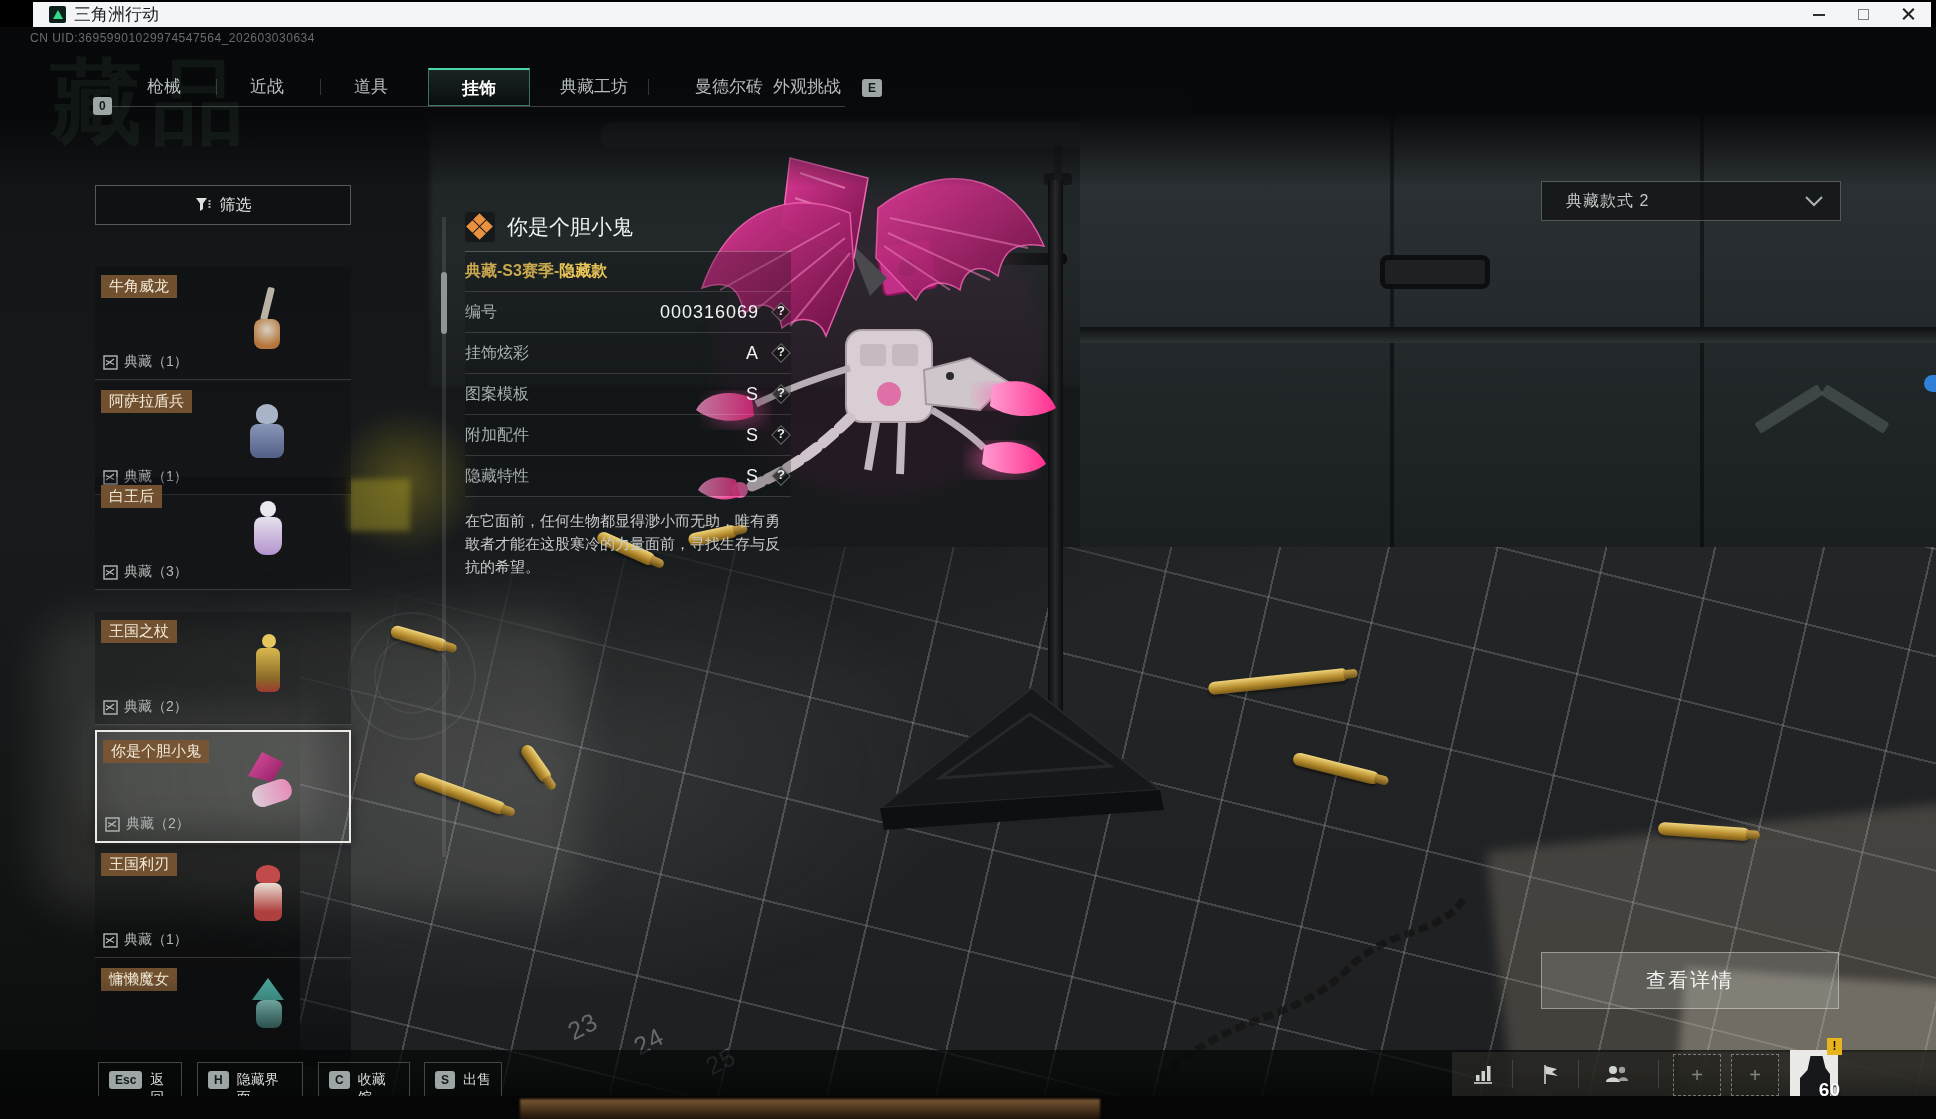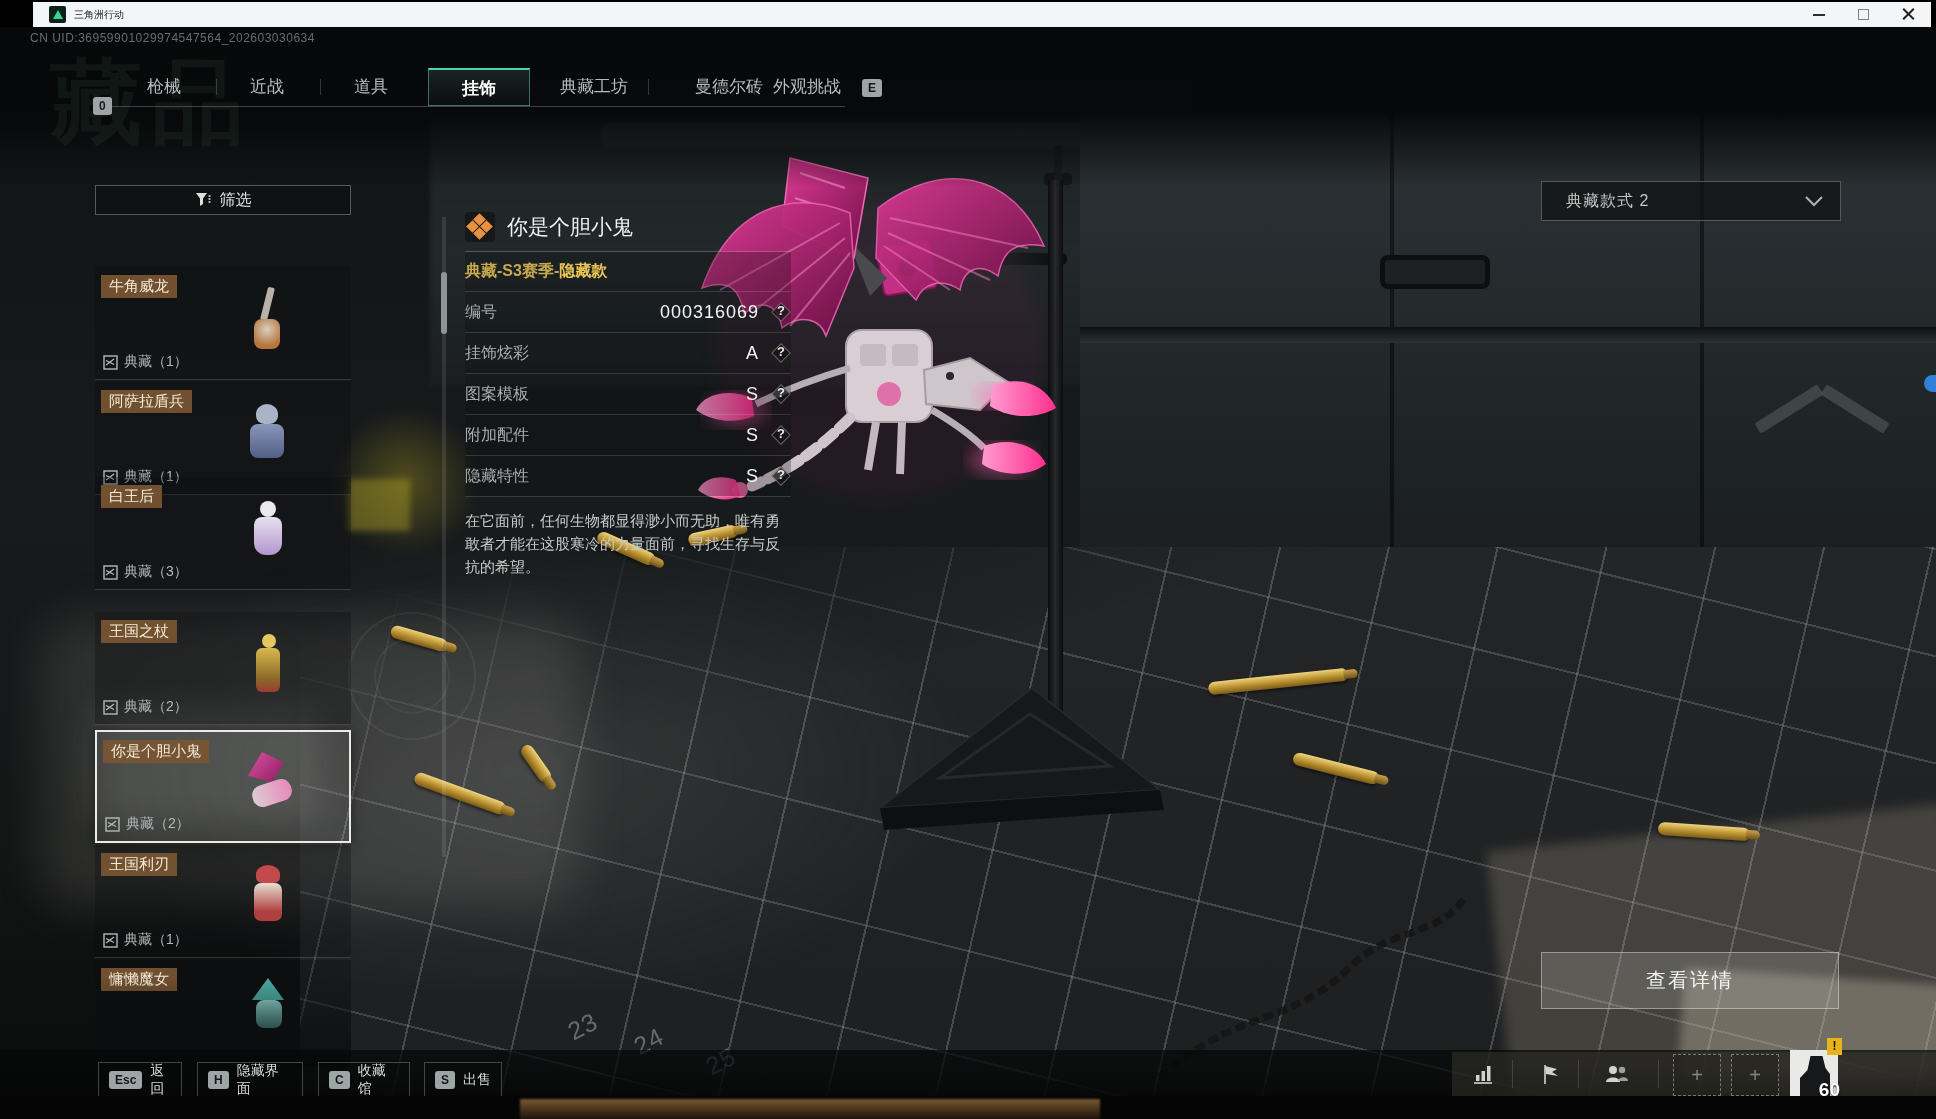--- a/index.html
+++ b/index.html
@@ -3,21 +3,21 @@
 <meta charset="utf-8">
 <style>
   * { margin:0; padding:0; box-sizing:border-box; }
   html,body { background:#000; font-family:"Liberation Sans","DejaVu Sans",sans-serif; }
   .stage { position:relative; width:1936px; height:1119px; background:#000; overflow:hidden; }
 
   
   .titlebar { position:absolute; left:33px; top:2px; width:1898px; height:25px; background:#f4f5f6; display:flex; align-items:center; }
   .app-logo { width:17px; height:17px; margin-left:16px; background:#0c211c; border-radius:2px; display:flex; align-items:center; justify-content:center; }
   .app-logo .tri { width:0; height:0; border-left:5px solid transparent; border-right:5px solid transparent; border-bottom:9px solid #35d98a; }
-  .app-title { margin-left:8px; font-size:10px; color:#1c1e1f; }
+  .app-title { margin-left:8px; font-size:17px; color:#1c1e1f; }
   .win-controls { margin-left:auto; display:flex; }
   .win-btn { width:45px; height:25px; display:flex; align-items:center; justify-content:center; cursor:default; }
   .glyph-min { width:12px; height:2px; background:#2a2c2d; }
   .glyph-max { width:11px; height:11px; border:1.5px solid #7d8284; }
   .glyph-close { position:relative; width:13px; height:13px; }
   .glyph-close::before,.glyph-close::after { content:""; position:absolute; left:-1px; top:5px; width:15px; height:2px; background:#222; }
   .glyph-close::before { transform:rotate(45deg); } .glyph-close::after { transform:rotate(-45deg); }
 
   
   .viewport { position:absolute; left:0; top:27px; width:1936px; height:1069px; overflow:hidden;
@@ -65,21 +65,21 @@
   .tab-underline { position:absolute; left:95px; top:79px; width:750px; height:1px; background:rgba(255,255,255,.22); }
   .tab { position:absolute; top:41px; height:38px; line-height:38px; text-align:center; font-size:17px; color:#b6bdbd; cursor:pointer; }
   .tab.sel { color:#fff; font-weight:bold; border:1px solid rgba(110,220,190,.45); border-top:2px solid #49d6a6; background:linear-gradient(180deg,rgba(60,90,82,.35),rgba(25,35,33,.15)); }
   .tab-sep { position:absolute; top:52px; width:1px; height:16px; background:rgba(255,255,255,.18); }
   .key-badge { display:inline-block; background:#9ea5a5; color:#15181a; font-size:12px; font-weight:bold; border-radius:3px; padding:2px 6px; line-height:14px; }
   .badge0 { position:absolute; left:93px; top:70px; }
   .badgeE { position:absolute; left:862px; top:52px; }
 
   
   .sidebar { position:absolute; left:95px; top:158px; width:256px; height:882px; }
-  .filter-btn { position:absolute; left:0; top:0; width:256px; height:30px; border:1px solid rgba(190,198,198,.40); background:rgba(12,14,14,.55); display:flex; align-items:center; justify-content:center; gap:9px; color:#dde2e0; font-size:16px; cursor:pointer; }
+  .filter-btn { position:absolute; left:0; top:0; width:256px; height:40px; border:1px solid rgba(190,198,198,.40); background:rgba(12,14,14,.55); display:flex; align-items:center; justify-content:center; gap:9px; color:#dde2e0; font-size:16px; cursor:pointer; }
   .side-item { position:absolute; left:0; width:256px; height:113px; border-bottom:1px solid rgba(255,255,255,.16); background:rgba(10,11,12,.30); }
   .side-item.sel { border:2px solid #eceae6; background:rgba(255,255,255,.05); box-shadow:0 0 12px rgba(0,0,0,.5); }
   .item-name { position:absolute; left:6px; top:8px; padding:2px 8px; background:rgba(122,86,50,.92); color:#f2ead9; font-size:15px; }
   .item-count { position:absolute; left:8px; bottom:8px; display:flex; align-items:center; gap:6px; color:#b3b9b7; font-size:14px; }
   .thumb { position:absolute; left:125px; top:16px; width:100px; height:82px; }
   .thumb::before,.thumb::after { content:""; position:absolute; }
   .t1::before { left:44px; top:4px; width:7px; height:34px; background:#b9b2a6; transform:rotate(14deg); border-radius:2px; }
   .t1::after { left:34px; top:36px; width:26px; height:30px; background:radial-gradient(circle at 50% 35%,#d8cfc0,#b5763c 70%); border-radius:8px; }
   .t2::before { left:36px; top:6px; width:22px; height:20px; background:#aab4c8; border-radius:50% 50% 40% 40%; }
   .t2::after { left:30px; top:26px; width:34px; height:34px; background:linear-gradient(180deg,#8a96b8,#525f86); border-radius:8px; }
@@ -121,21 +121,21 @@
   .dropdown .lab { margin-left:24px; color:#c3c8c6; font-size:16px; letter-spacing:1px; }
   .dropdown svg { margin-left:auto; margin-right:16px; }
 
   
   .btn-default { position:absolute; left:1541px; top:839px; width:298px; height:66px; border:1px solid #2fbf8f; background:linear-gradient(180deg,rgba(26,48,42,.30),rgba(36,78,62,.40)); color:#3fe2a4; font-size:20px; font-weight:bold; display:flex; align-items:center; justify-content:center; letter-spacing:2px; cursor:pointer; }
   .btn-default::after { content:""; position:absolute; left:0; bottom:0; width:100%; height:2px; background:#35d89d; }
   .btn-view { position:absolute; left:1541px; top:925px; width:298px; height:57px; border:1px solid rgba(255,255,255,.38); background:rgba(195,200,195,.20); color:#f0f2ef; font-size:20px; display:flex; align-items:center; justify-content:center; letter-spacing:2px; cursor:pointer; }
 
   
   .hotbar-shade { position:absolute; left:0; top:1023px; width:100%; height:46px; background:rgba(6,7,7,.72); }
-  .hotkey { position:absolute; top:1035px; height:36px; border:1px solid rgba(200,210,210,.30); background:rgba(8,10,10,.45); display:flex; align-items:center; justify-content:center; gap:8px; padding:0 10px; cursor:pointer; }
+  .hotkey { position:absolute; top:1035px; height:36px; border:1px solid rgba(200,210,210,.30); background:rgba(8,10,10,.45); display:flex; justify-content:center; gap:8px; padding:8px 10px; cursor:pointer; }
   .hotkey .hlabel { color:#d6dbd9; font-size:14px; }
 
   
   .social { position:absolute; left:1452px; top:1025px; width:484px; height:44px; background:rgba(72,68,60,.38); }
   .soc-sep { position:absolute; top:8px; width:1px; height:28px; background:rgba(255,255,255,.14); }
   .soc-ic { position:absolute; top:7px; width:30px; height:30px; display:flex; align-items:center; justify-content:center; cursor:pointer; }
   .slot { position:absolute; top:2px; width:48px; height:42px; border:1px dashed rgba(220,225,225,.45); background:rgba(30,28,24,.35); display:flex; align-items:center; justify-content:center; color:rgba(220,225,225,.5); font-size:20px; cursor:pointer; }
   .avatar { position:absolute; left:1790px; top:-2px; width:48px; height:47px; background:#e9e9e7; cursor:pointer; }
   .avatar .fig { position:absolute; left:10px; top:6px; width:30px; height:40px; background:#17181a; clip-path:polygon(35% 0,75% 0,85% 30%,100% 45%,100% 100%,0 100%,0 55%,25% 35%); }
   .avatar .lvl { position:absolute; right:-2px; bottom:-4px; color:#fff; font-size:19px; font-weight:bold; text-shadow:0 1px 2px #000; }

